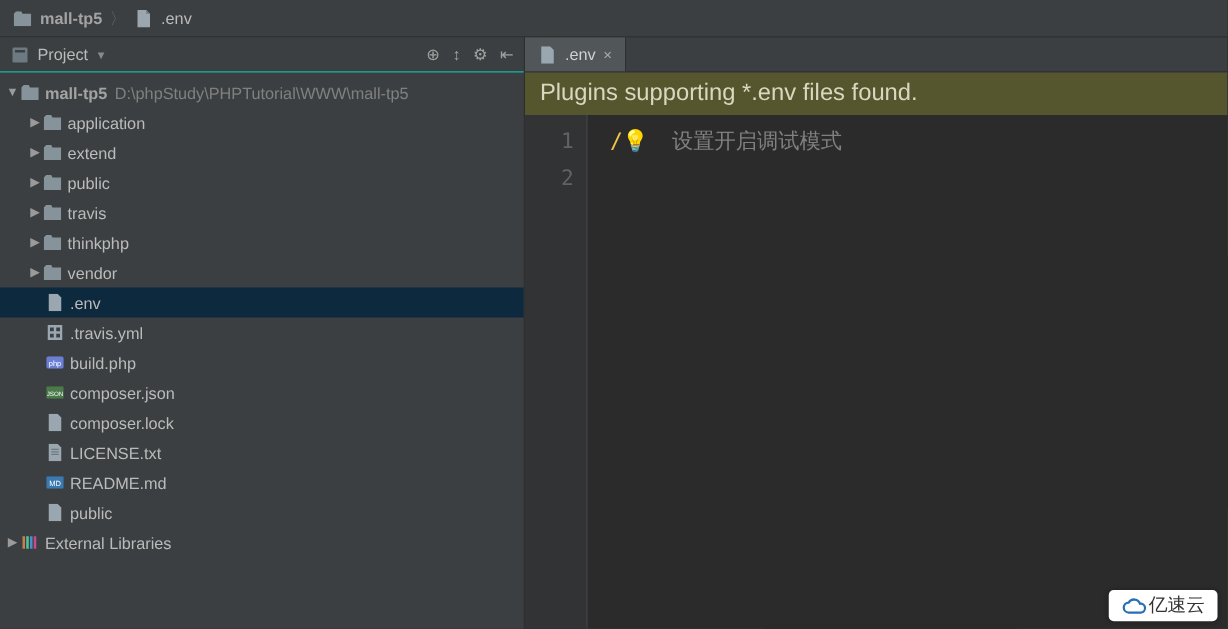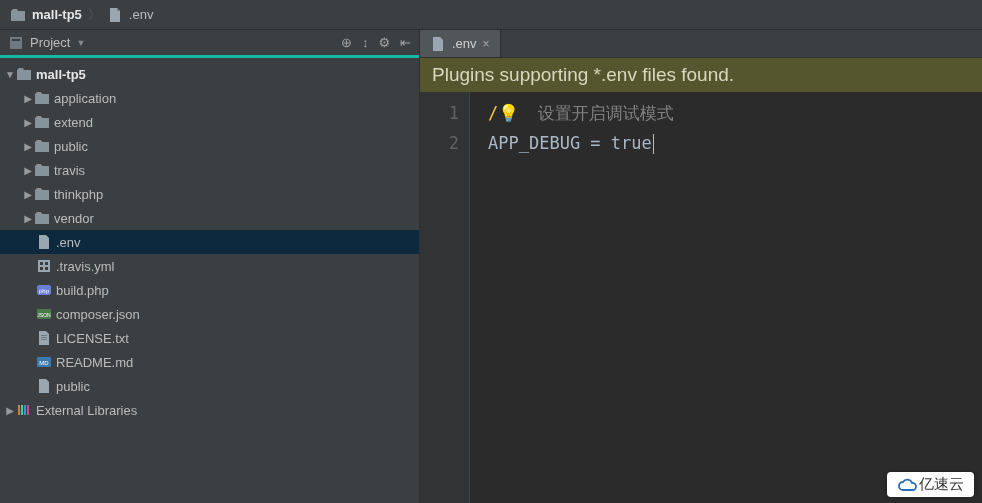--- a/index.html
+++ b/index.html
@@ -27,41 +27,41 @@
   .main { display: flex; height: calc(100% - 30px); }
   .sidebar {
     width: 420px;
     background: #3c3f41;
     border-right: 1px solid #2d2f30;
     display: flex;
     flex-direction: column;
   }
   .sidebar-header {
     height: 28px;
-    border-bottom: 3px solid #14b8a6;
+    border-bottom: 1px solid #14b8a6;
     display: flex;
     align-items: center;
     padding: 0 8px;
     gap: 24px;
   }
   .sidebar-header .title-group { display:flex; align-items:center; gap:6px; flex:1; }
   .sidebar-header .tools { display:flex; align-items:center; gap:10px; color:#a0a0a0; }
   .tools span { cursor: default; }
   .tree { flex:1; overflow:auto; padding: 4px 0; }
   .tree-row {
     display: flex;
     align-items: center;
     height: 24px;
     padding-right: 8px;
     white-space: nowrap;
   }
   .tree-row.active { background: #0d293e; }
   .arrow { width: 12px; text-align:center; color:#9a9a9a; font-size:10px; }
   .indent { display:inline-block; }
-  .bold { font-weight: bold; color: #e5e5e5; }
+  .bold { font-weight: bold; color: #a3a3a3; }
   .muted { color: #808080; }
   .tree-label { margin-left: 4px; }
 
   .editor-pane { flex:1; background:#2b2b2b; display:flex; flex-direction:column; position:relative; }
   .tab-bar {
     height: 28px;
     background: #3c3f41;
     border-bottom: 1px solid #2d2f30;
     display:flex; align-items:stretch;
   }
@@ -156,20 +156,21 @@
 
       <div class="tree-row">
         <span class="indent" style="width:4px"></span>
         <span class="arrow">▼</span>
         <span class="icon-sm">
           <svg width="14" height="12" viewBox="0 0 14 12">
               <path fill="#87939A" d="M0 2l2-2h4l1 2h7v10H0z"></path>
             </svg>
         </span>
         <span class="tree-label bold">mall-tp5</span>
+        <span class="tree-label muted" style="margin-left:6px">D:\phpStudy\PHPTutorial\WWW\mall-tp5</span>
       </div>
 
       <div class="tree-row">
         <span class="indent" style="width:22px"></span>
           <span class="arrow">▶</span>
         <span class="icon-sm">
             <svg width="14" height="12" viewBox="0 0 14 12">
               <path fill="#87939A" d="M0 2l2-2h4l1 2h7v10H0z"></path>
             </svg>
           </span>
@@ -266,20 +267,29 @@
               <text x="7" y="8" text-anchor="middle" font-size="5" fill="#fff">JSON</text>
             </svg>
           </span>
         <span class="tree-label">composer.json</span>
       </div>
       <div class="tree-row">
         <span class="indent" style="width:36px"></span>
         <span class="icon-sm">
             <svg width="12" height="14" viewBox="0 0 12 14">
               <path fill="#9aa7b0" d="M1 0h7l3 3v11H1z"></path>
+            </svg>
+          </span>
+        <span class="tree-label">composer.lock</span>
+      </div>
+      <div class="tree-row">
+        <span class="indent" style="width:36px"></span>
+        <span class="icon-sm">
+            <svg width="12" height="14" viewBox="0 0 12 14">
+              <path fill="#9aa7b0" d="M1 0h7l3 3v11H1z"></path>
               <path fill="#6e7a82" d="M3 4h6v1H3zM3 6h6v1H3zM3 8h6v1H3z"></path>
             </svg>
           </span>
         <span class="tree-label">LICENSE.txt</span>
       </div>
       <div class="tree-row">
         <span class="indent" style="width:36px"></span>
         <span class="icon-sm">
             <svg width="14" height="10" viewBox="0 0 14 10">
               <rect fill="#3a7ab0" width="14" height="10" rx="1"></rect>
@@ -329,23 +339,20 @@
     <div class="notice">Plugins supporting *.env files found.</div>
     <div class="editor-body">
       <div class="gutter">
         <div>1</div>
         <div>2</div>
       </div>
       <div class="code">
         <div>
           <span class="bulb">/💡</span>
           <span class="comment">设置开启调试模式</span>
-        </div>
-        <div>
-          <span class="opkey">APP_DEBUG</span><span class="opkey"> = </span><span class="opkey">true</span><span class="caret"></span>
         </div>
       </div>
     </div>
   </div>
 </div>
 
 <div class="watermark">
   <span>
     <svg width="22" height="14" viewBox="0 0 22 14">
         <path fill="none" stroke="#2a6fb5" stroke-width="1.8" d="M6 12a4 4 0 010-8 5 5 0 019 1 3.5 3.5 0 011 7H6z"></path>

